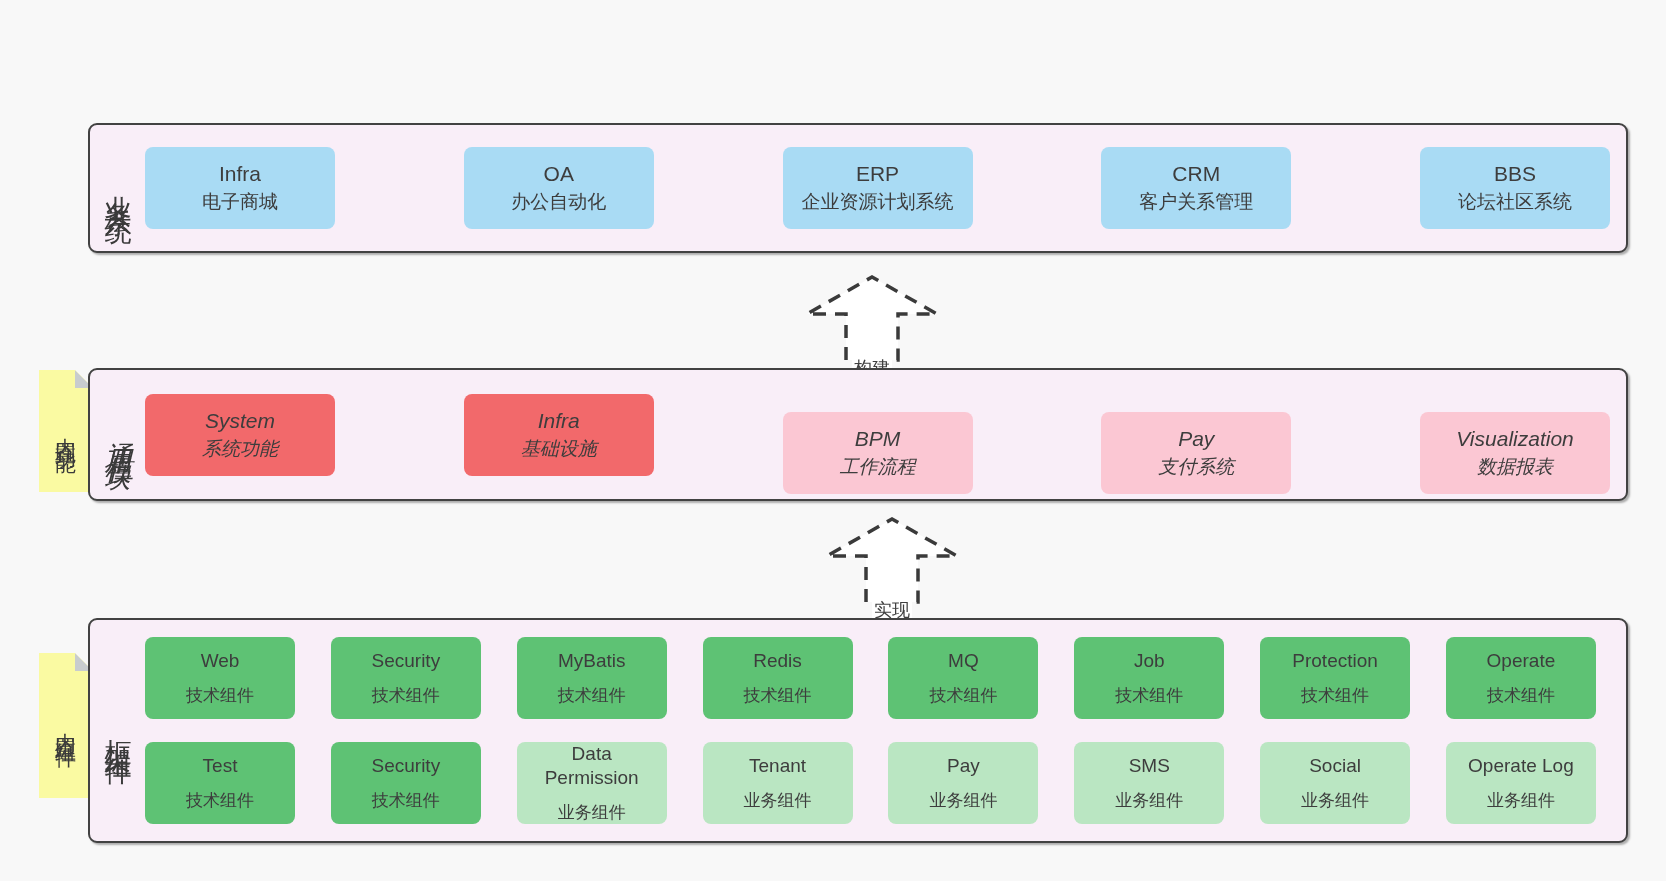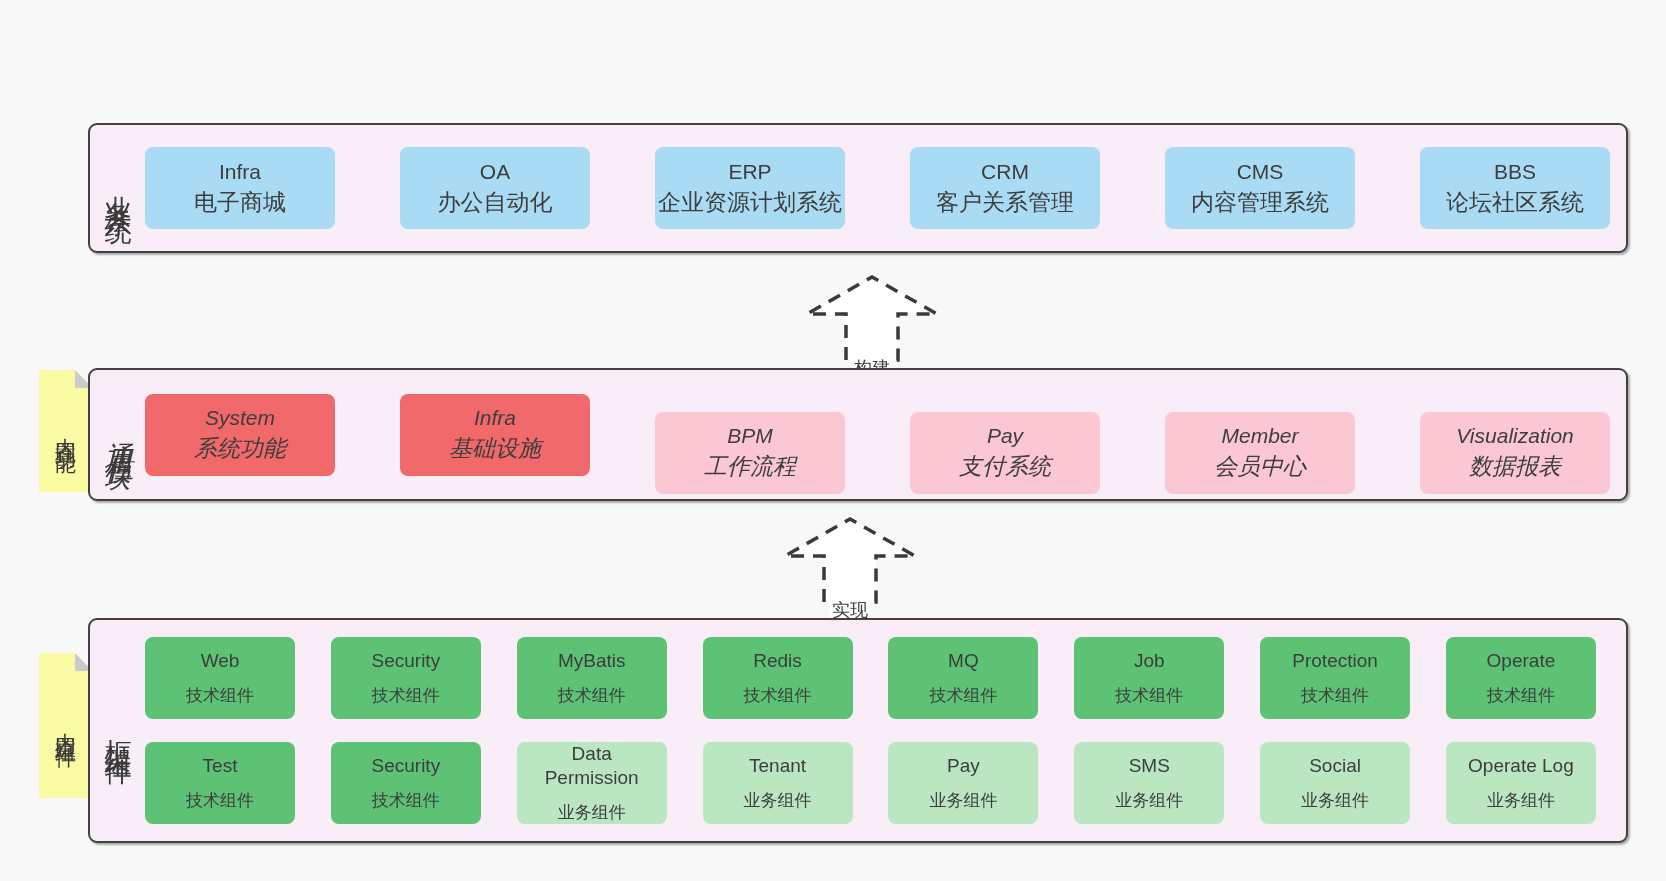--- a/index.html
+++ b/index.html
@@ -64,21 +64,21 @@
     display: flex;
     flex-direction: column;
     align-items: center;
     justify-content: center;
     text-align: center;
     line-height: 1.38;
   }
   .box-lg { width: 190px; height: 82px; }
   .box-sm { width: 150px; height: 82px; justify-content: center; }
   .box-lg .box-name { font-size: 21px; }
-  .box-lg .box-desc { font-size: 23px; }
+  .box-lg .box-desc { font-size: 19px; }
   .box-sm .box-name { font-size: 19px; line-height: 1.25; padding: 0 6px; }
   .box-sm .box-desc { font-size: 17px; margin-top: 11px; }
   .blue        { background: var(--blue, #a9dbf4); }
   .red         { background: var(--red, #f2696b); }
   .pink        { background: var(--pink, #fbc7d3); margin-top: 36px; }
   .green       { background: var(--green, #5ec274); }
   .green-light { background: var(--green-light, #bae6c2); }
 
   
   .sticky {
@@ -109,21 +109,21 @@
   }
 
   
   .arrow {
     position: absolute;
     width: 140px;
     height: 88px;
     z-index: 1;
   }
   .arrow-build     { left: 802px; top: 274px; }
-  .arrow-implement { left: 780px; top: 516px; text-decoration: underline; }
+  .arrow-implement { left: 822px; top: 516px; text-decoration: underline; }
   .arrow svg { display: block; width: 100%; height: 100%; }
   .arrow-label {
     position: absolute;
     left: 50%;
     top: 40px;
     transform: translateX(-50%);
     background: #ffffff;
     padding: 0 2px;
     font-size: 18px;
     color: #3f3f3f;
@@ -149,24 +149,20 @@
       </div>
       <div class="box box-lg blue">
         <div class="box-name">ERP</div>
         <div class="box-desc">企业资源计划系统</div>
       </div>
       <div class="box box-lg blue">
         <div class="box-name">CRM</div>
         <div class="box-desc">客户关系管理</div>
       </div>
       <div class="box box-lg blue">
-        <div class="box-name">CMS</div>
-        <div class="box-desc">内容管理系统</div>
-      </div>
-      <div class="box box-lg blue">
         <div class="box-name">BBS</div>
         <div class="box-desc">论坛社区系统</div>
       </div>
     </div>
   </div>
 
   <div class="arrow arrow-build">
     <svg viewBox="0 0 140 88">
       <path d="M44 86 L44 40 L5 40 L70 3 L135 40 L96 40 L96 86 Z" fill="#ffffff" stroke="#3a3a3a" stroke-width="3.5" stroke-dasharray="13 9" stroke-linejoin="miter"></path>
     </svg>
@@ -190,24 +186,20 @@
       </div>
       <div class="box box-lg pink">
         <div class="box-name">BPM</div>
         <div class="box-desc">工作流程</div>
       </div>
       <div class="box box-lg pink">
         <div class="box-name">Pay</div>
         <div class="box-desc">支付系统</div>
       </div>
       <div class="box box-lg pink">
-        <div class="box-name">Member</div>
-        <div class="box-desc">会员中心</div>
-      </div>
-      <div class="box box-lg pink">
         <div class="box-name">Visualization</div>
         <div class="box-desc">数据报表</div>
       </div>
     </div>
   </div>
 
   <div class="arrow arrow-implement">
     <svg viewBox="0 0 140 88">
       <path d="M44 86 L44 40 L5 40 L70 3 L135 40 L96 40 L96 86 Z" fill="#ffffff" stroke="#3a3a3a" stroke-width="3.5" stroke-dasharray="13 9" stroke-linejoin="miter"></path>
     </svg>

